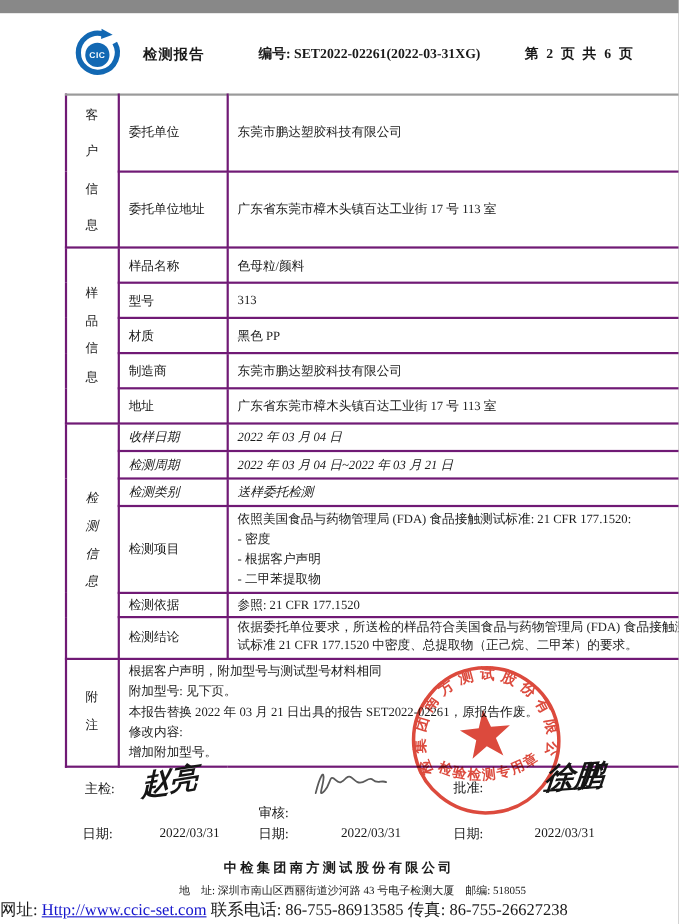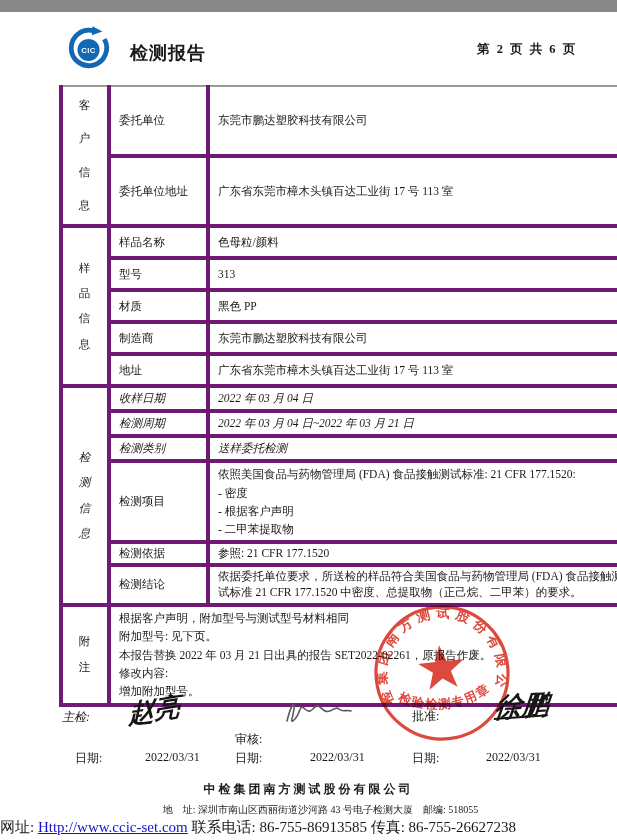--- a/index.html
+++ b/index.html
@@ -6,32 +6,32 @@
   body { background:#888; font-family:"Liberation Serif","DejaVu Serif",serif; }
   .page {
     position:relative; width:617px; height:840px; margin:12px auto;
     background:#ffffff; color:#1a1a1a; overflow:hidden;
     font-size:11.5px;
     padding-left:45px;
   }
 
   
   .hdr-logo { position:absolute; left:66px; top:13px; width:46px; height:46px; }
-  .hdr-title { position:absolute; left:130px; top:29px; font-weight:bold; font-size:18px; letter-spacing:1px; }
+  .hdr-title { position:absolute; left:130px; top:29px; font-weight:bold; font-size:13px; letter-spacing:1px; }
   .hdr-no { position:absolute; left:235px; top:29px; font-weight:bold; font-size:12.5px; }
   .hdr-page { position:absolute; left:477px; top:29px; font-weight:bold; font-size:12.5px; letter-spacing:2px; white-space:nowrap; }
 
   
   table.report {
     position:absolute; left:59px; top:73px; width:576px;
     border-collapse:collapse; table-layout:fixed;
     font-size:11.5px;
   }
   table.report { border:2px solid #9a9a9a; }
-  table.report td { border:4px solid #701a75; vertical-align:middle; padding:2px 8px; }
+  table.report td { border:2px solid #701a75; vertical-align:middle; padding:2px 8px; }
   table.report tr.sec-top td { border-top:2px solid #9a9a9a; }
   td.gcell { text-align:center; padding:2px 2px; }
   td.gcell .gtxt { display:inline-block; width:2.05em; word-break:break-all; line-height:2.2; letter-spacing:1px; }
   td.gcell .gtxt.tall { line-height:2.9; }
   .r-cust td { height:37px; }
   .r-samp td { height:32px; }
   .r-test td { height:25px;font-style:italic; }
   .r-basis td { height:22px; }
   td.items-cell { vertical-align:top; padding:5px 8px; line-height:1.58; }
   td.items-cell .item-line { white-space:pre-wrap; }
@@ -70,20 +70,24 @@
 
   <div class="hdr-logo">
     <svg viewBox="0 0 48 48" width="46" height="46">
       <path d="M 28.8 6.1 A 18.5 18.5 0 1 0 40 14.75" fill="none" stroke="#1268b3" stroke-width="5"></path>
       <polygon points="27.5,1.2 38,6.8 27,10.8" fill="#1268b3"></polygon>
       <circle cx="23.5" cy="26" r="11.5" fill="#1268b3"></circle>
       <text x="23.5" y="29" font-size="8" font-weight="bold" fill="#ffffff" text-anchor="middle" font-family="Liberation Sans, sans-serif" letter-spacing="0.5">CIC</text>
     </svg>
   </div>
   <div class="hdr-title">检测报告</div>
+  <div class="hdr-no">
+    <span>编号:</span>
+    <span>SET2022-02261(2022-03-31XG)</span>
+  </div>
   <div class="hdr-page">第 2 页 共 6 页</div>
 
   <table class="report">
     <colgroup>
         <col style="width:48px">
         <col style="width:99px">
         <col>
       </colgroup>
 
     <tbody>
@@ -173,21 +177,21 @@
       </defs>
       <text font-size="13.5" font-weight="bold" fill="#d93a2c" letter-spacing="5.2" font-family="Liberation Serif, serif">
         <textPath href="#ringPath" startOffset="50%" text-anchor="middle">中检集团南方测试股份有限公司</textPath>
       </text>
       <text font-size="12.5" font-weight="bold" fill="#d93a2c" letter-spacing="1.5" font-family="Liberation Serif, serif">
         <textPath href="#botPath" startOffset="50%" text-anchor="middle">检验检测专用章</textPath>
       </text>
     </svg>
   </div>
 
-  <div class="sig-label" style="left:62px; top:697px;font-style:italic;">主检:</div>
+  <div class="sig-label" style="left:77px; top:697px;">主检:</div>
   <div class="sig-name sig-zhao">赵亮</div>
 
   <div class="sig-label" style="left:235px; top:719px;">审核:</div>
   <svg class="sig-scribble" width="76" height="36" viewBox="0 0 76 36">
     <path d="M6,26 C10,10 14,4 13,14 C12,22 8,30 14,24 C20,18 18,8 24,14 C28,18 30,16 34,12 C38,9 40,14 44,16 C50,19 54,10 58,14 C62,18 66,14 70,16" fill="none" stroke="#5a5a5a" stroke-width="1.6" stroke-linecap="round"></path>
   </svg>
 
   <div class="sig-label" style="left:412px; top:696px;text-align:right;">批准:</div>
   <div class="sig-name sig-xu">徐鹏</div>
 

